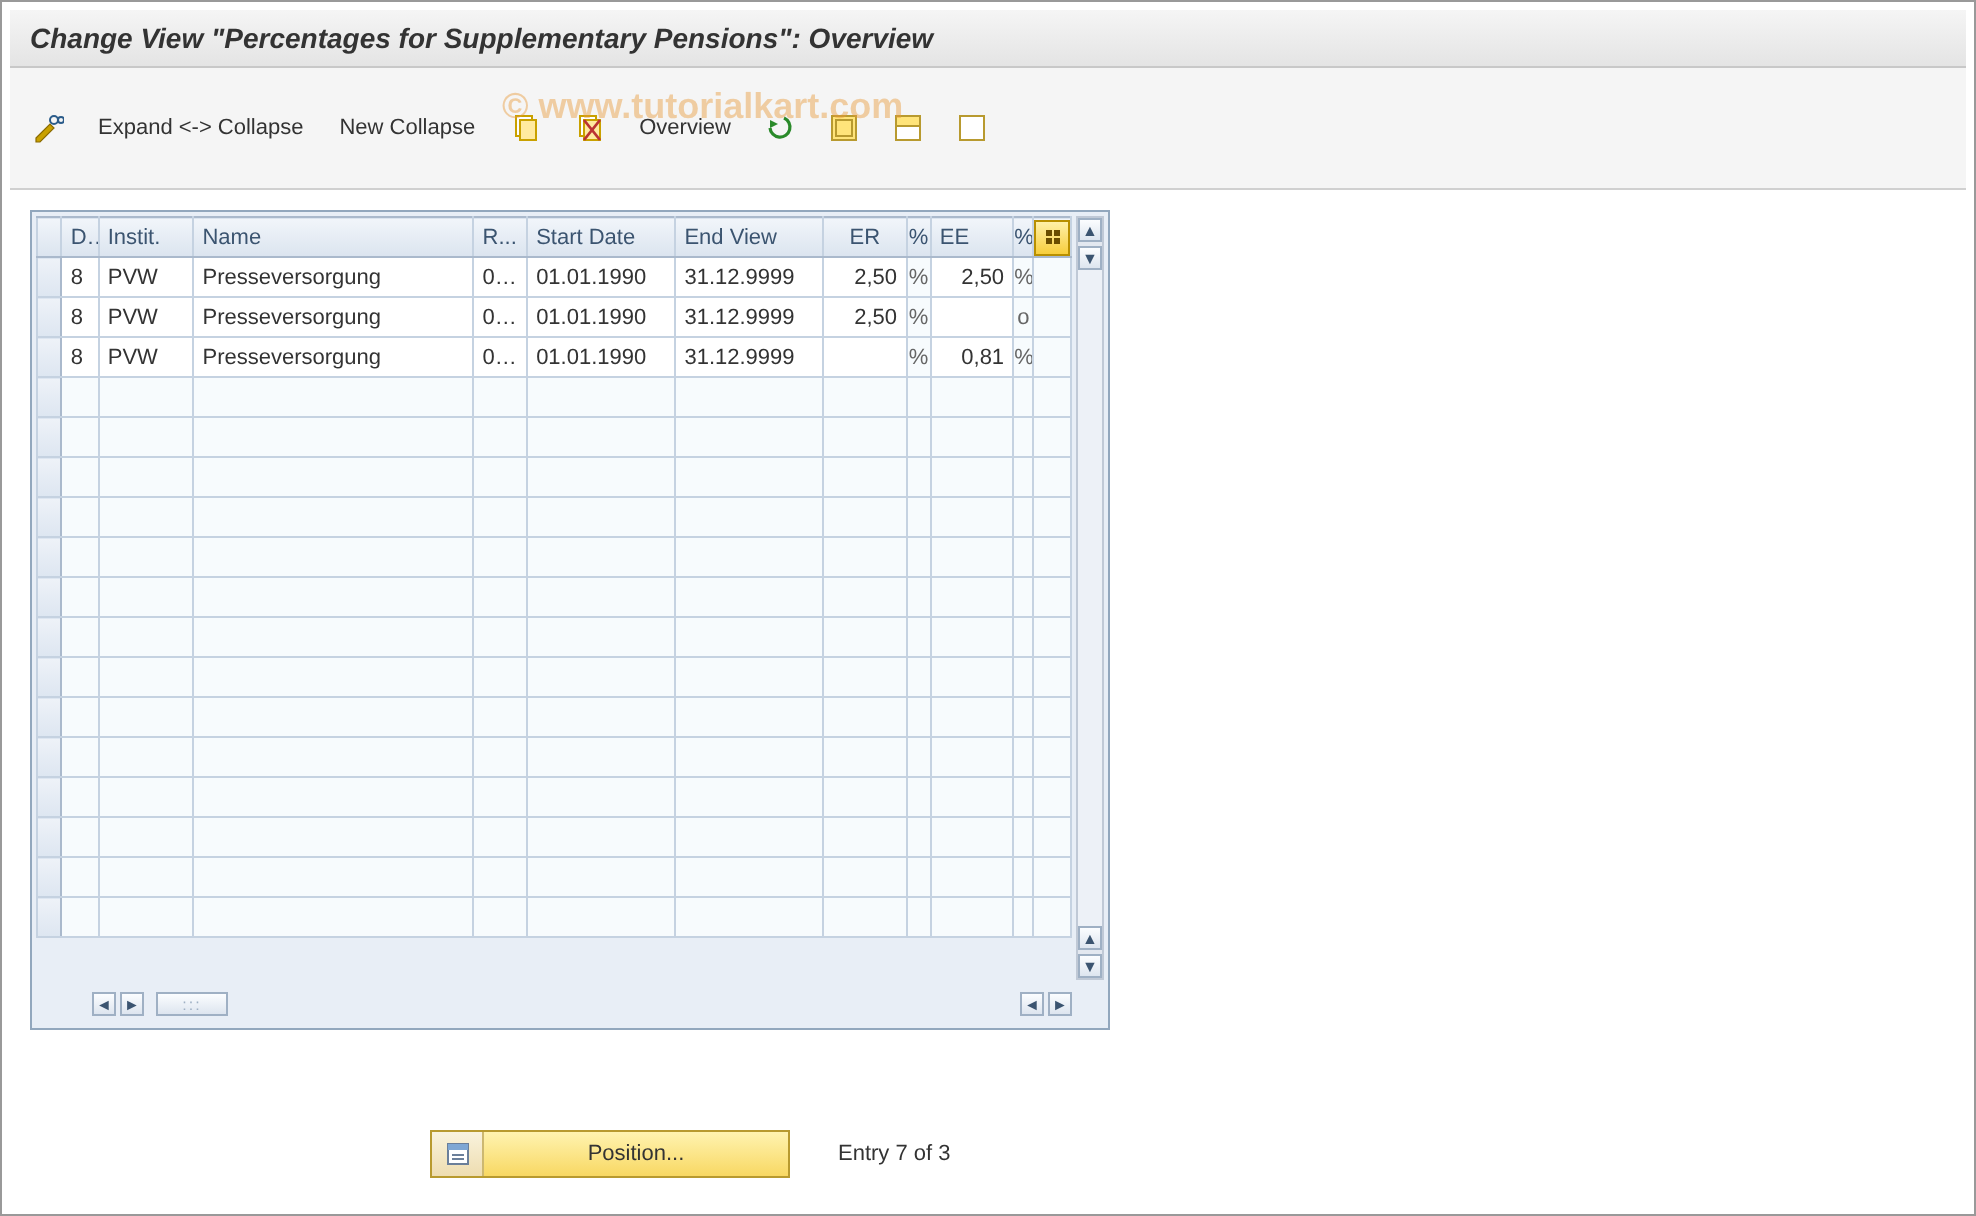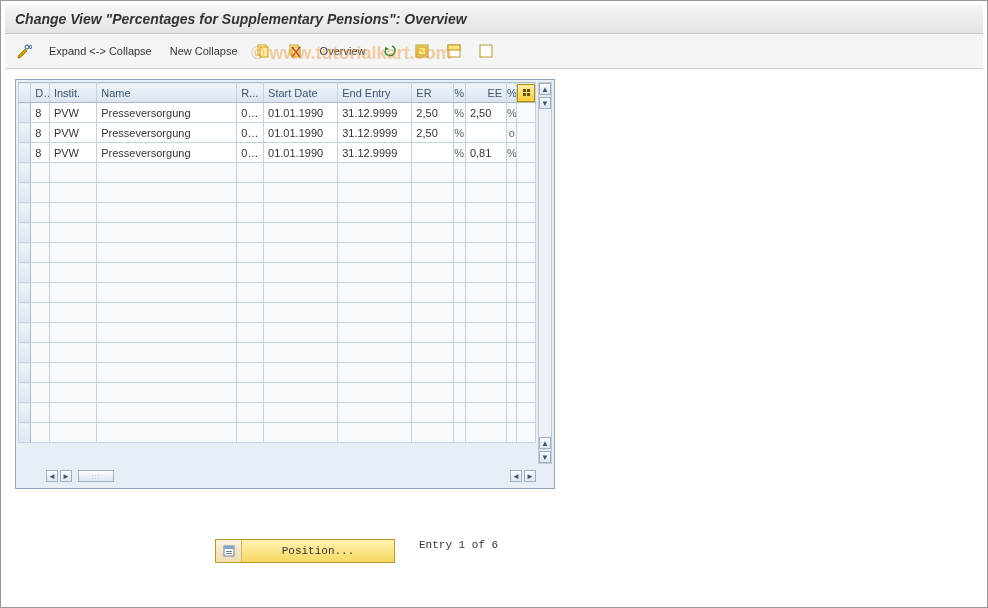--- a/index.html
+++ b/index.html
@@ -35,21 +35,21 @@
     padding: 6px 10px;
     font-size: 14px;
     font-weight: bold;
     font-style: italic;
     color: #333;
   }
   .toolbar {
     display: flex;
     align-items: center;
     gap: 6px;
-    padding: 7px 6px;
+    padding: 20px 6px;
     background: #f5f5f5;
     border-bottom: 1px solid #d0d0d0;
   }
   .tbtn {
     display: inline-flex;
     align-items: center;
     justify-content: center;
     height: 20px;
     min-width: 20px;
     padding: 0 4px;
@@ -98,21 +98,21 @@
     border-top: 1px solid #aab9cc;
     border-bottom: 1px solid #aab9cc;
   }
   .data-grid td.rowhdr {
     background: linear-gradient(#eef2f8,#dde6f1);
     border-right:1px solid #aab9cc;
   }
   .data-grid td.empty {
     background: #f7fbfd;
   }
-  td.num { }
+  td.num { text-align: right; }
   td.pct { background:#f7fbfd; color:#666; text-align:center; width:10px; padding:0;}
   .col-di   { width:18px;}
   .col-inst { width:46px;}
   .col-name { width:136px;}
   .col-r    { width:26px;}
   .col-sd   { width:72px;}
   .col-ed   { width:72px;}
   .col-er   { width:40px;}
   .col-p1   { width:12px;}
   .col-ee   { width:40px;}
@@ -157,23 +157,22 @@
     width:36px; height:12px;
     background:linear-gradient(#fbfdff,#dde5ef);
     border:1px solid #9fb0c4;
     margin-left:4px;
     display:flex;align-items:center;justify-content:center;
     color:#9fb0c4; font-size:8px; letter-spacing:1px;
   }
   .h-scroll .gap { flex:1; }
 
   .footer {
-    display:flex; align-items:flex-start; gap:24px;
+    display:flex; align-items:center; gap:24px;
     margin: 50px 0 0 210px;
-    font-family: Liberation Mono, monospace;
   }
   .pos-btn {
     display:flex; align-items:center;
     background:linear-gradient(#fff3b0,#f8d863);
     border:1px solid #b89a2f;
     height:24px;
     width:180px;
     cursor:pointer;
   }
   .pos-btn .icon-slot {
@@ -270,24 +269,24 @@
         <col class="col-cfg">
       </colgroup>
       <thead>
         <tr>
           <th></th>
           <th>Di</th>
           <th>Instit.</th>
           <th>Name</th>
           <th>R...</th>
           <th>Start Date</th>
-          <th>End Entry</th>
-          <th style="text-align:left">ER</th>
+          <th>End View</th>
+          <th style="text-align:center">ER</th>
           <th style="text-align:center;padding:0">%</th>
-          <th style="text-align:right">EE</th>
+          <th style="text-align:left">EE</th>
           <th style="text-align:center;padding:0">%</th>
           <th style="padding:0">
             <div class="cfg-icon">
               <div>
                 <div class="row">
                     <div class="sq"></div>
                     <div class="sq"></div>
                   </div>
                 <div class="row">
                     <div class="sq"></div>
@@ -569,16 +568,16 @@
       <span class="icon-slot">
         <svg class="svg12" viewBox="0 0 12 12">
             <rect x="1" y="1" width="10" height="10" fill="#fff" stroke="#6b7f9a"></rect>
             <rect x="1" y="1" width="10" height="3" fill="#7fa7d4"></rect>
             <rect x="3" y="6" width="6" height="1" fill="#6b7f9a"></rect>
             <rect x="3" y="8" width="6" height="1" fill="#6b7f9a"></rect>
           </svg>
       </span>
       <span class="lbl">Position...</span>
     </div>
-    <span class="entry-text">Entry 1 of 6</span>
+    <span class="entry-text">Entry 7 of 3</span>
   </div>
 
 </div>
 
 </body></html>

